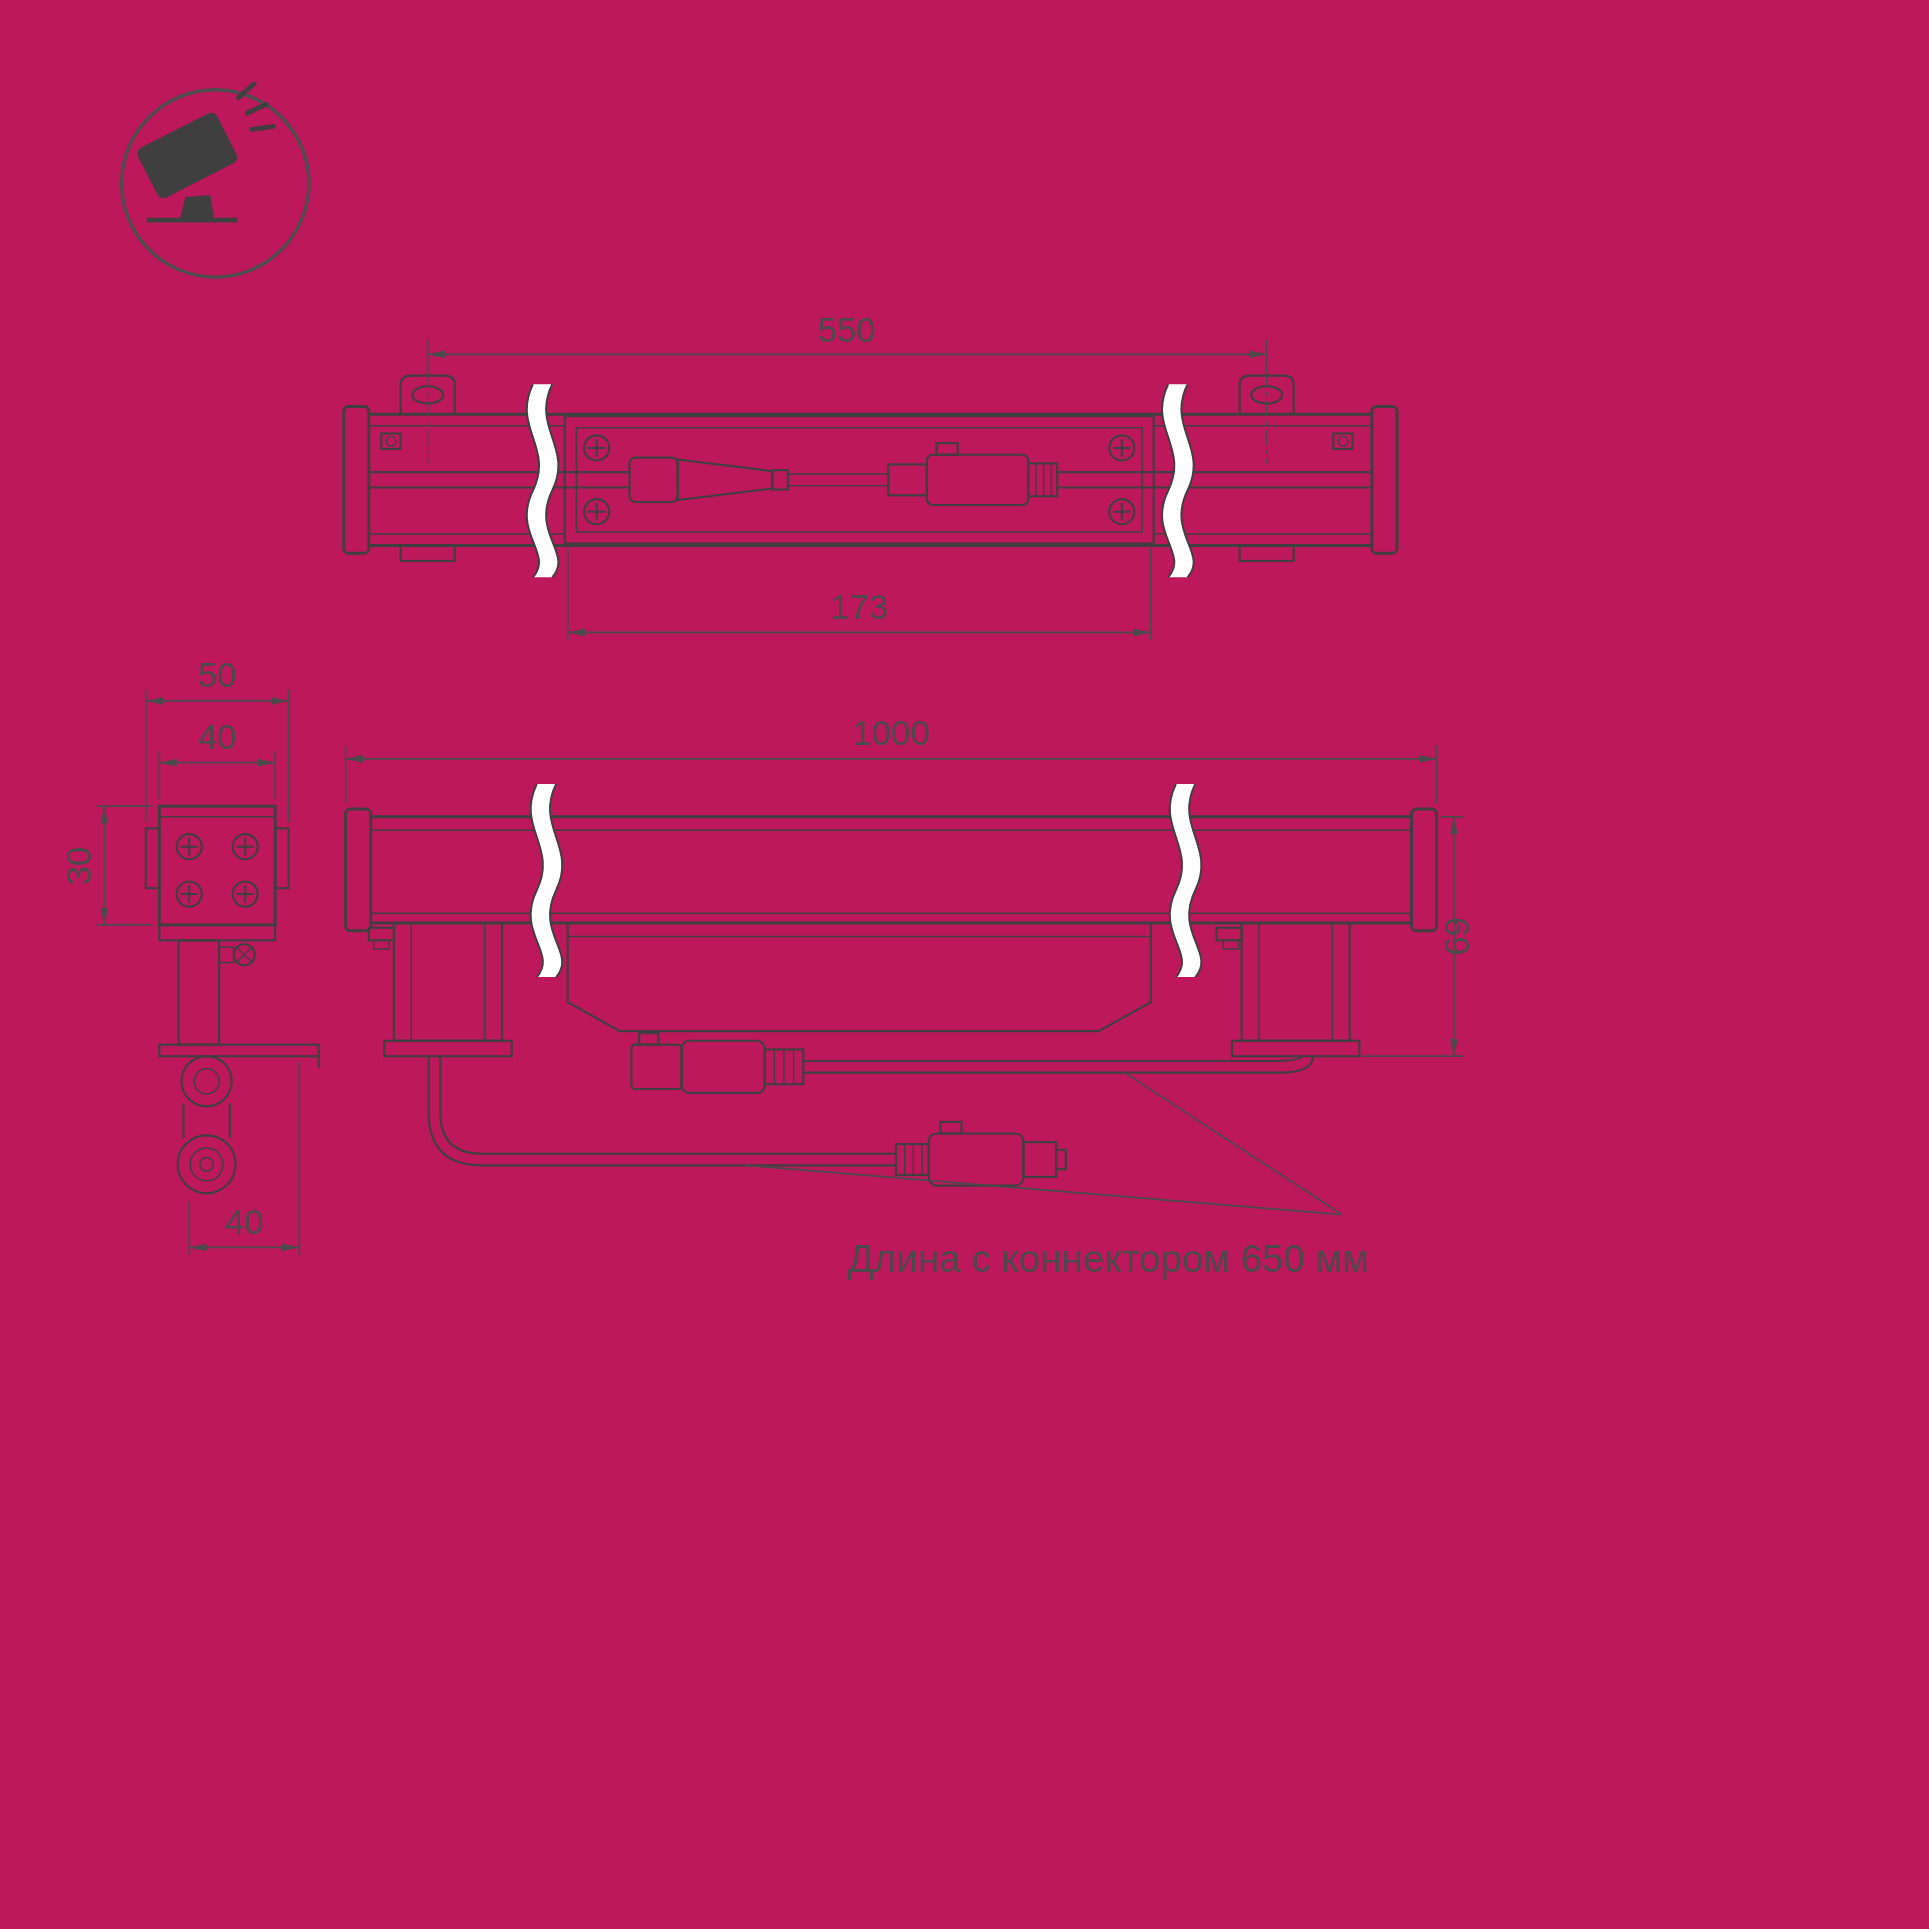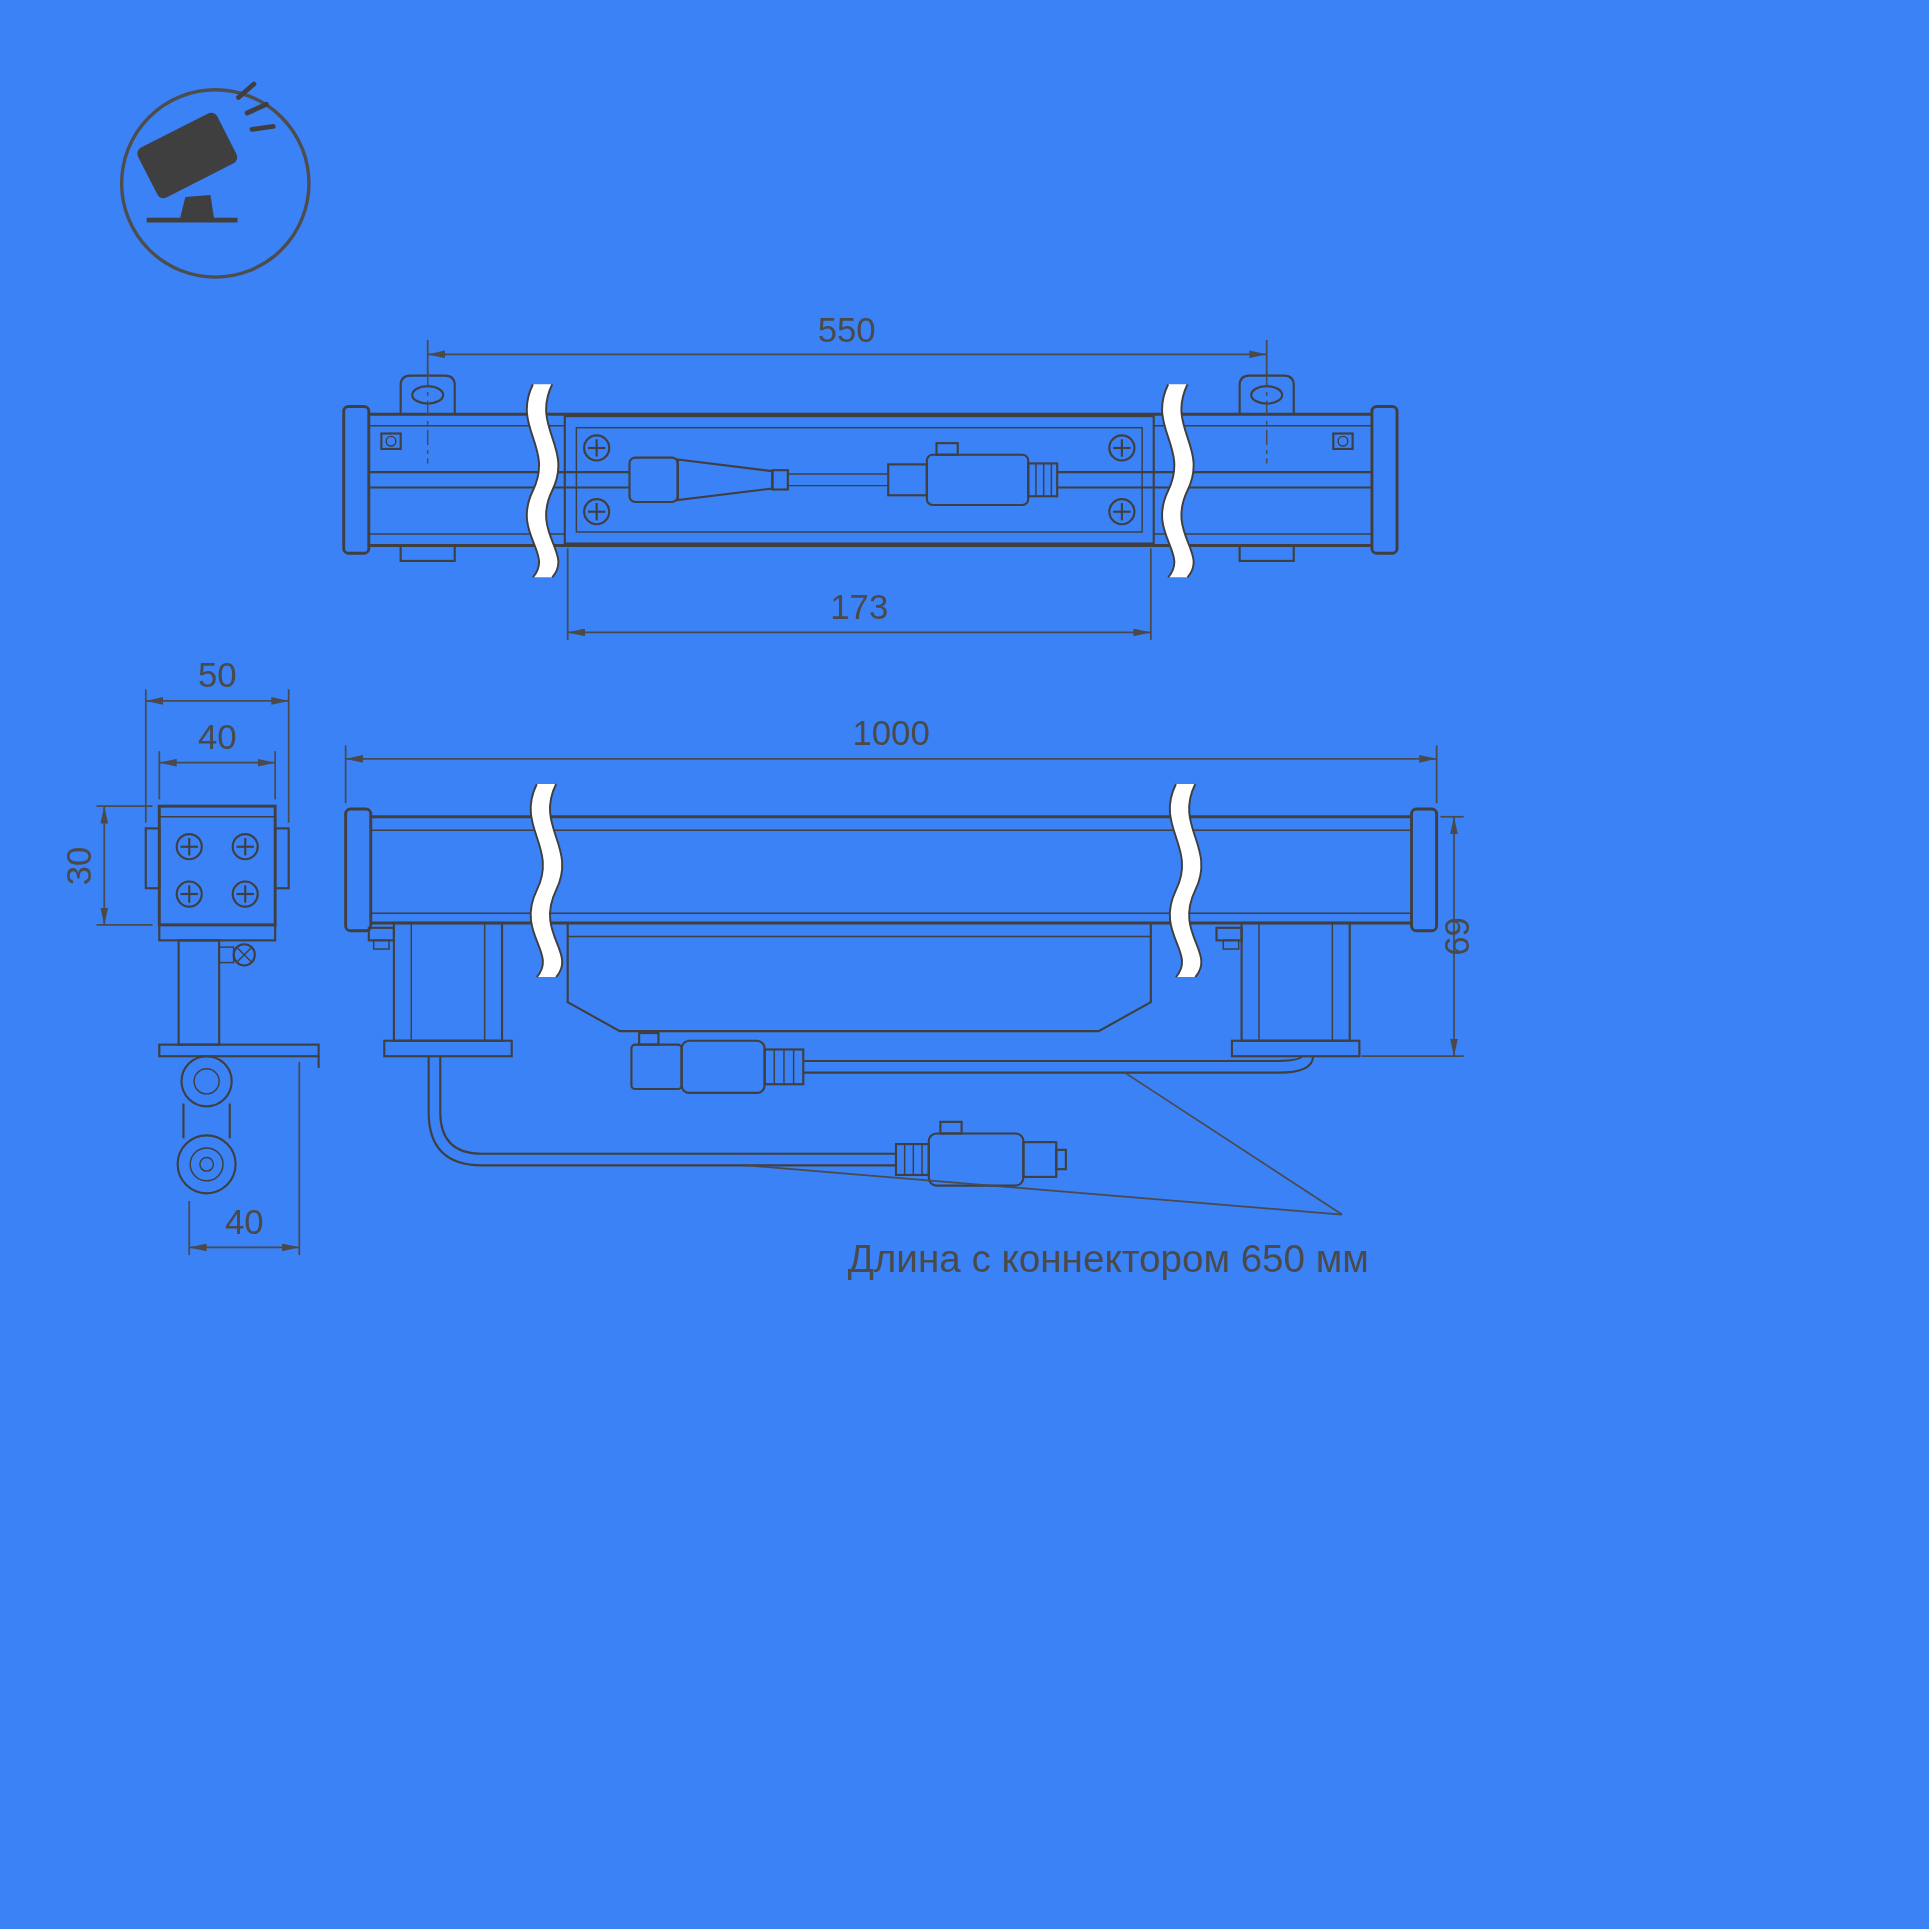--- a/index.html
+++ b/index.html
@@ -1,16 +1,16 @@
 <!DOCTYPE html>
 <html><head>
 <meta charset="utf-8">
 <style>
   html,body{margin:0;padding:0;background:#ffffff;}
-  .canvas{width:1929px;height:1929px;background:#3b82f6;position:relative;}
+  .canvas{width:1929px;height:1929px;background:#be185d;position:relative;}
   svg{display:block;}
   .ol{fill:none;stroke:#3f3f3f;stroke-width:3;}
   .ml{fill:none;stroke:#3f3f3f;stroke-width:2.2;}
   .tl{fill:none;stroke:#3f3f3f;stroke-width:1.5;}
   .dim{fill:none;stroke:#4a4a4a;stroke-width:1.8;}
   .cl{fill:none;stroke:#4a4a4a;stroke-width:1.5;stroke-dasharray:16 5 4 5;}
   .brk{fill:none;stroke:#3f3f3f;stroke-width:2;}
   .wh{fill:#ffffff;stroke:none;}
   .dark{fill:#3f3f3f;stroke:none;}
   .dtext{font:36px "Liberation Sans", sans-serif;fill:#4a4a4a;}

